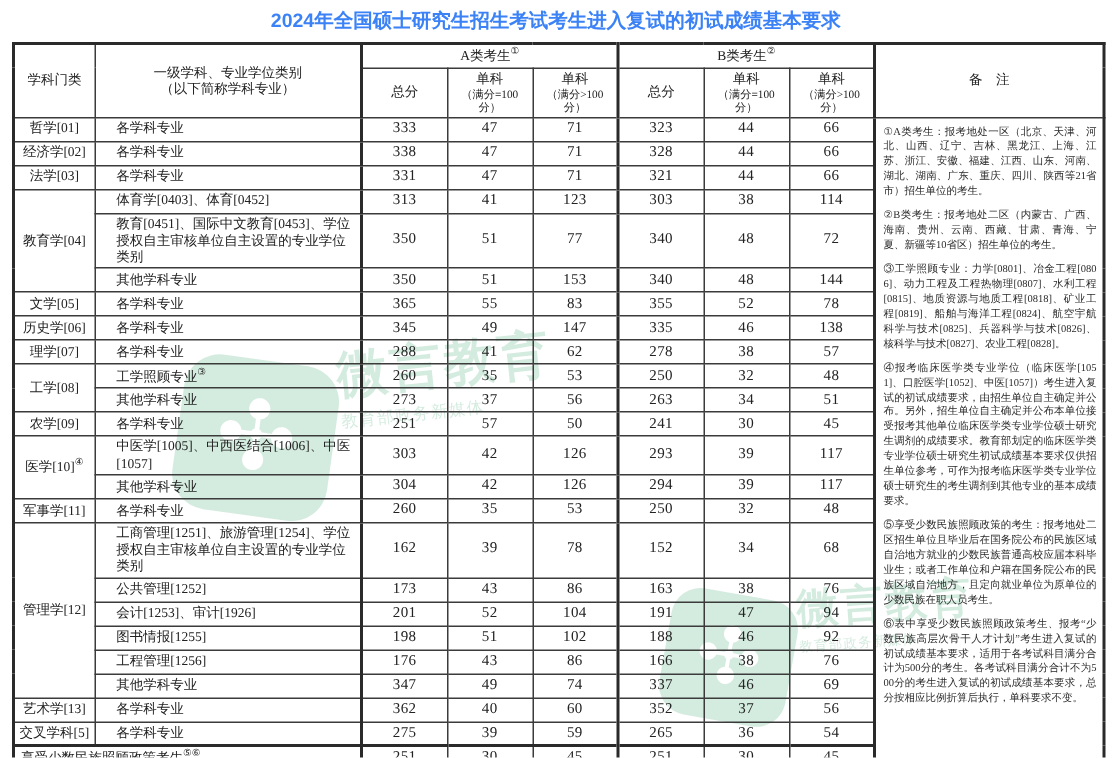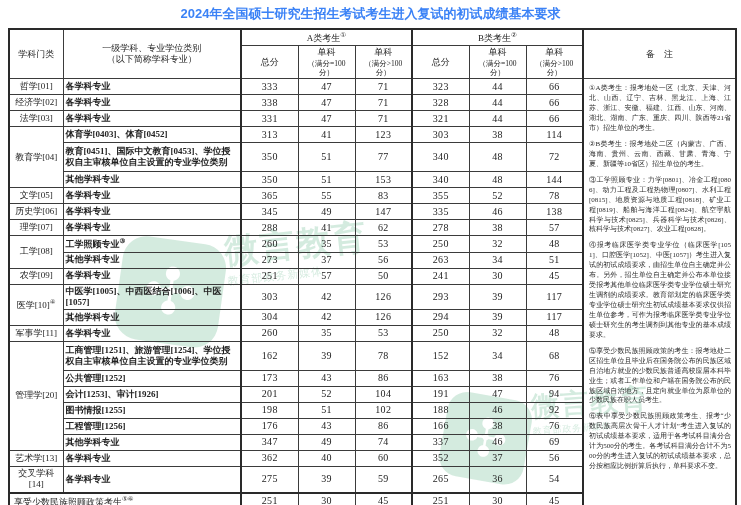--- a/index.html
+++ b/index.html
@@ -13,21 +13,21 @@
            font-weight:normal; font-size:9.5px; line-height:1.25; padding:1px 2px; color:#222; }
   table.main { border:2px solid #2a2a2a; }
   th { font-size:9px; }
   .subhdr { font-size:7.5px; display:block; }
   .gs { border-left-width:2px; border-left-color:#2a2a2a; }
   thead tr.h2 th { border-bottom-width:1px; }
   thead th { height:16px; }
   tbody td { height:16px; }
   tr.dbl td { height:29px; }
   .cat { font-size:9px;margin-left:48px; }
-  .disc { text-align:left; padding-left:2px; font-size:9px;font-weight:bold; }
+  .disc { text-align:left; padding-left:14px; font-size:9px; }
   .num { font-size:10px; letter-spacing:0.3px; }
   sup { font-size:6.5px; }
   .thick-top td { border-top-width:2px; border-top-color:#2a2a2a; }
   .minority-label { text-align:left; padding-left:4px; font-size:9px; }
   .remarks { vertical-align:top; text-align:left; padding:5px 4px 2px 5px; }
   .remarks p { font-size:7px; line-height:1.42; text-align:justify; margin-bottom:6px;
                color:#2b2b2b; word-break:break-all; }
   
   .wm { position:absolute; display:flex; align-items:flex-start; gap:6px; opacity:0.20;
         pointer-events:none; transform:rotate(-6deg); }
@@ -248,21 +248,21 @@
         <td class="cat"><span>军事学[11]</span></td>
         <td class="disc"><span>各学科专业</span></td>
         <td class="num gs">260</td>
         <td class="num">35</td>
         <td class="num">53</td>
         <td class="num gs">250</td>
         <td class="num">32</td>
         <td class="num">48</td>
       </tr>
       <tr class="dbl">
-        <td class="cat" rowspan="6"><span>管理学[20]</span></td>
+        <td class="cat" rowspan="6"><span>管理学[12]</span></td>
         <td class="disc"><span>工商管理[1251]、旅游管理[1254]、学位授权自主审核单位自主设置的专业学位类别</span></td>
         <td class="num gs">162</td>
         <td class="num">39</td>
         <td class="num">78</td>
         <td class="num gs">152</td>
         <td class="num">34</td>
         <td class="num">68</td>
       </tr>
       <tr>
         <td class="disc"><span>公共管理[1252]</span></td>
@@ -313,21 +313,21 @@
         <td class="cat"><span>艺术学[13]</span></td>
         <td class="disc"><span>各学科专业</span></td>
         <td class="num gs">362</td>
         <td class="num">40</td>
         <td class="num">60</td>
         <td class="num gs">352</td>
         <td class="num">37</td>
         <td class="num">56</td>
       </tr>
       <tr>
-        <td class="cat"><span>交叉学科[14]</span></td>
+        <td class="cat"><span>交叉学科[5]</span></td>
         <td class="disc"><span>各学科专业</span></td>
         <td class="num gs">275</td>
         <td class="num">39</td>
         <td class="num">59</td>
         <td class="num gs">265</td>
         <td class="num">36</td>
         <td class="num">54</td>
       </tr>
       <tr class="thick-top">
         <td class="minority-label" colspan="2">

